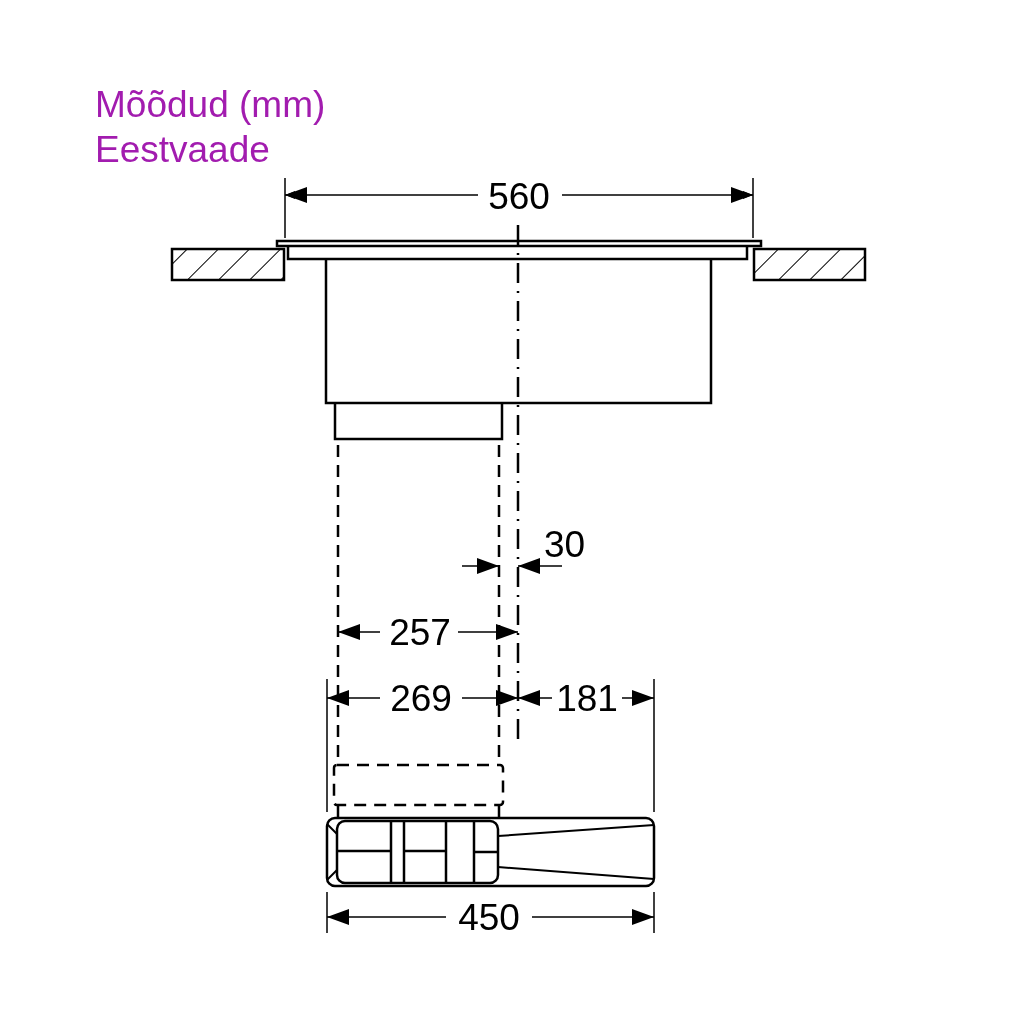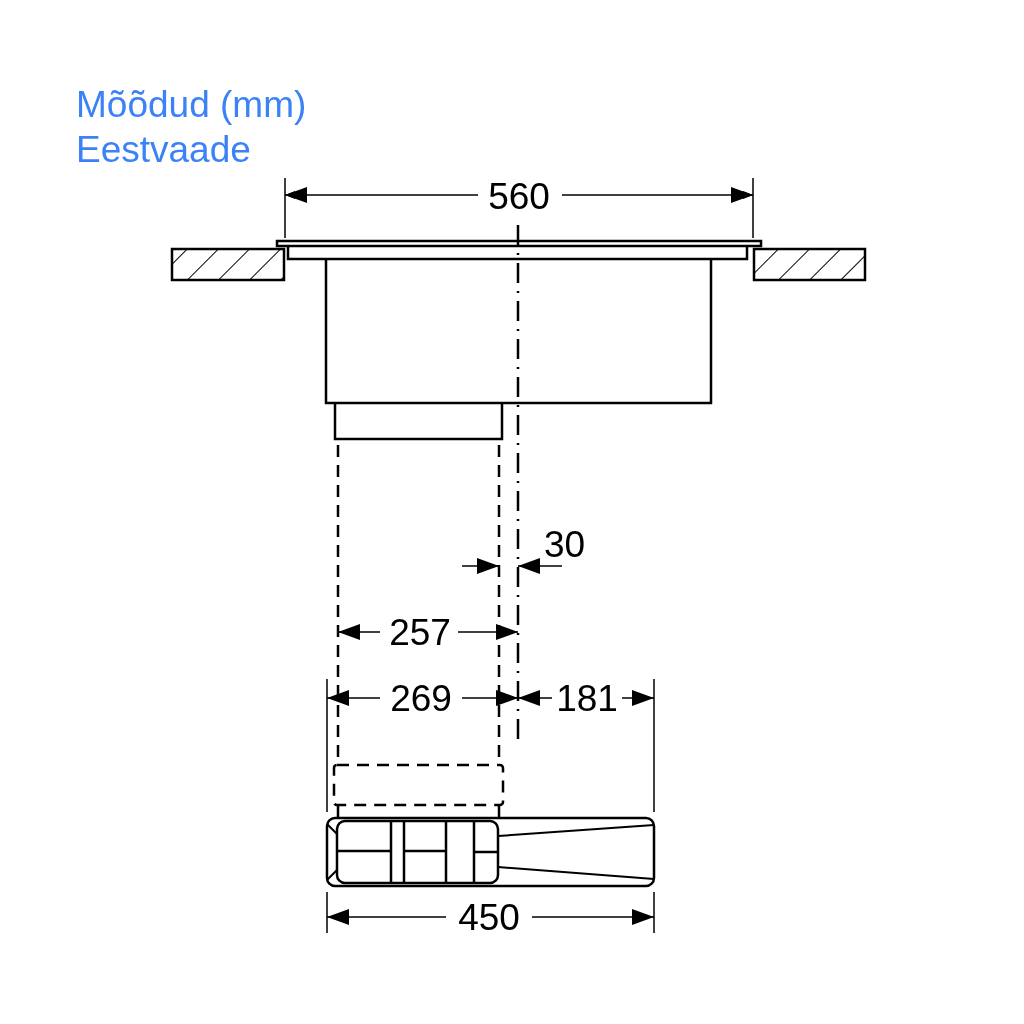--- a/index.html
+++ b/index.html
@@ -1,17 +1,17 @@
 <!DOCTYPE html>
 <html><head>
   <meta charset="utf-8">
   <style>
     html, body { margin: 0; padding: 0; background: #ffffff; }
     body { width: 1024px; height: 1024px; position: relative; overflow: hidden; font-family: "Liberation Sans", sans-serif; }
-    .title { position: absolute; left: 76px; font-size: 37px; color: #3b82f6; line-height: 1; }
+    .title { position: absolute; left: 95px; font-size: 37px; color: #a21caf; line-height: 1; }
     #t1 { top: 86px; }
     #t2 { top: 131px; }
     svg { position: absolute; left: 0; top: 0; }
     .dimtxt { font-family: "Liberation Sans", sans-serif; font-size: 37px; fill: #000; }
   </style>
 </head>
 <body>
 
 <div id="t1" class="title">Mõõdud (mm)</div>
 <div id="t2" class="title">Eestvaade</div>

